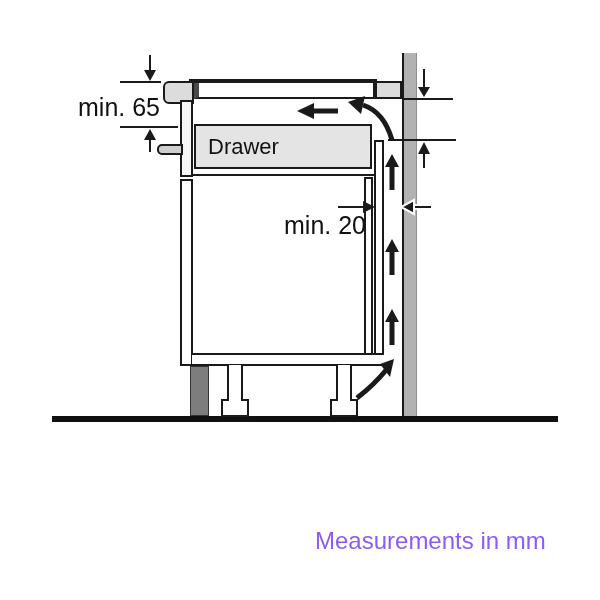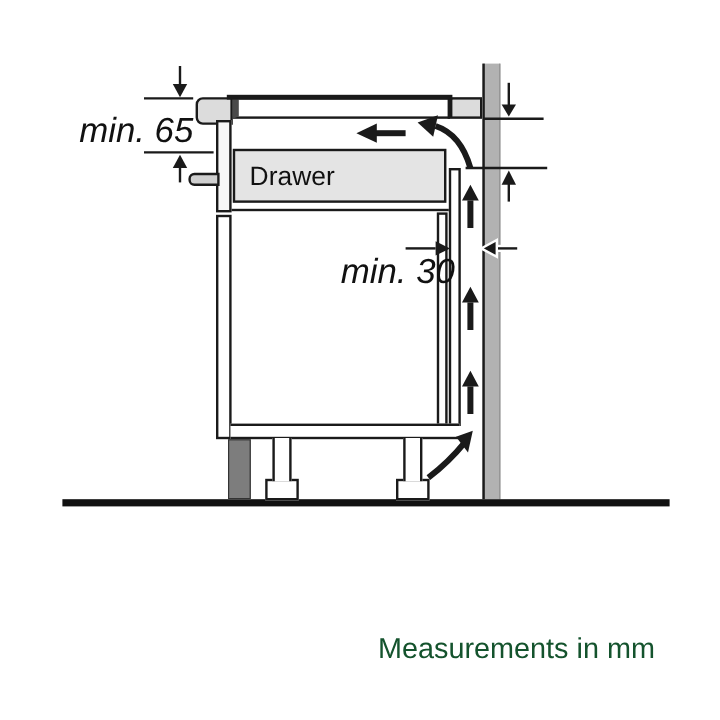--- a/index.html
+++ b/index.html
@@ -1,22 +1,22 @@
 <!DOCTYPE html>
 <html><head>
 <meta charset="utf-8">
 <style>
   html,body{margin:0;padding:0;background:#fff;}
   .canvas{position:relative;width:600px;height:600px;background:#ffffff;
           font-family:"Liberation Sans",sans-serif;color:#111;overflow:hidden;}
   .abs{position:absolute;box-sizing:border-box;}
   .outl{border:2px solid #1a1a1a;background:#ffffff;}
-  .dim-label{position:absolute;font-size:29px;white-space:nowrap;color:#111;font-style:italic;}
+  .dim-label{position:absolute;font-size:25px;white-space:nowrap;color:#111;}
   .drawer-label{display:flex;align-items:center;padding-left:12px;font-size:22px;color:#111;}
-  .note{position:absolute;font-size:24px;white-space:nowrap;color:#14532d;}
+  .note{position:absolute;font-size:24px;white-space:nowrap;color:#8b5cf6;}
   svg.overlay{position:absolute;left:0;top:0;pointer-events:none;}
 </style>
 </head>
 <body>
 
 <div class="canvas">
 
   <div class="abs" style="left:402px;top:53px;width:15px;height:363px;background:#b2b2b2;
               border-left:2px solid #1a1a1a;border-right:1px solid #8f8f8f;"></div>
 
@@ -89,16 +89,16 @@
       <line x1="392" y1="275" x2="392" y2="252" stroke-width="5"></line>
       <polygon points="385,252 399,252 392,239" stroke="none"></polygon>
       <line x1="392" y1="345" x2="392" y2="322" stroke-width="5"></line>
       <polygon points="385,322 399,322 392,309" stroke="none"></polygon>
       <path d="M 357 398 Q 374 385 387 369" fill="none" stroke-width="5"></path>
       <polygon points="394,359 380,364 390,377" stroke="none"></polygon>
     </g>
   </svg>
 
   <div class="dim-label" style="left:66px;top:93px;width:94px;text-align:right;">min. 65</div>
-  <div class="dim-label" style="left:284px;top:211px;">min. 30</div>
+  <div class="dim-label" style="left:284px;top:211px;">min. 20</div>
 
   <div class="note" style="left:315px;top:527px;">Measurements in mm</div>
 </div>
 
 </body></html>

